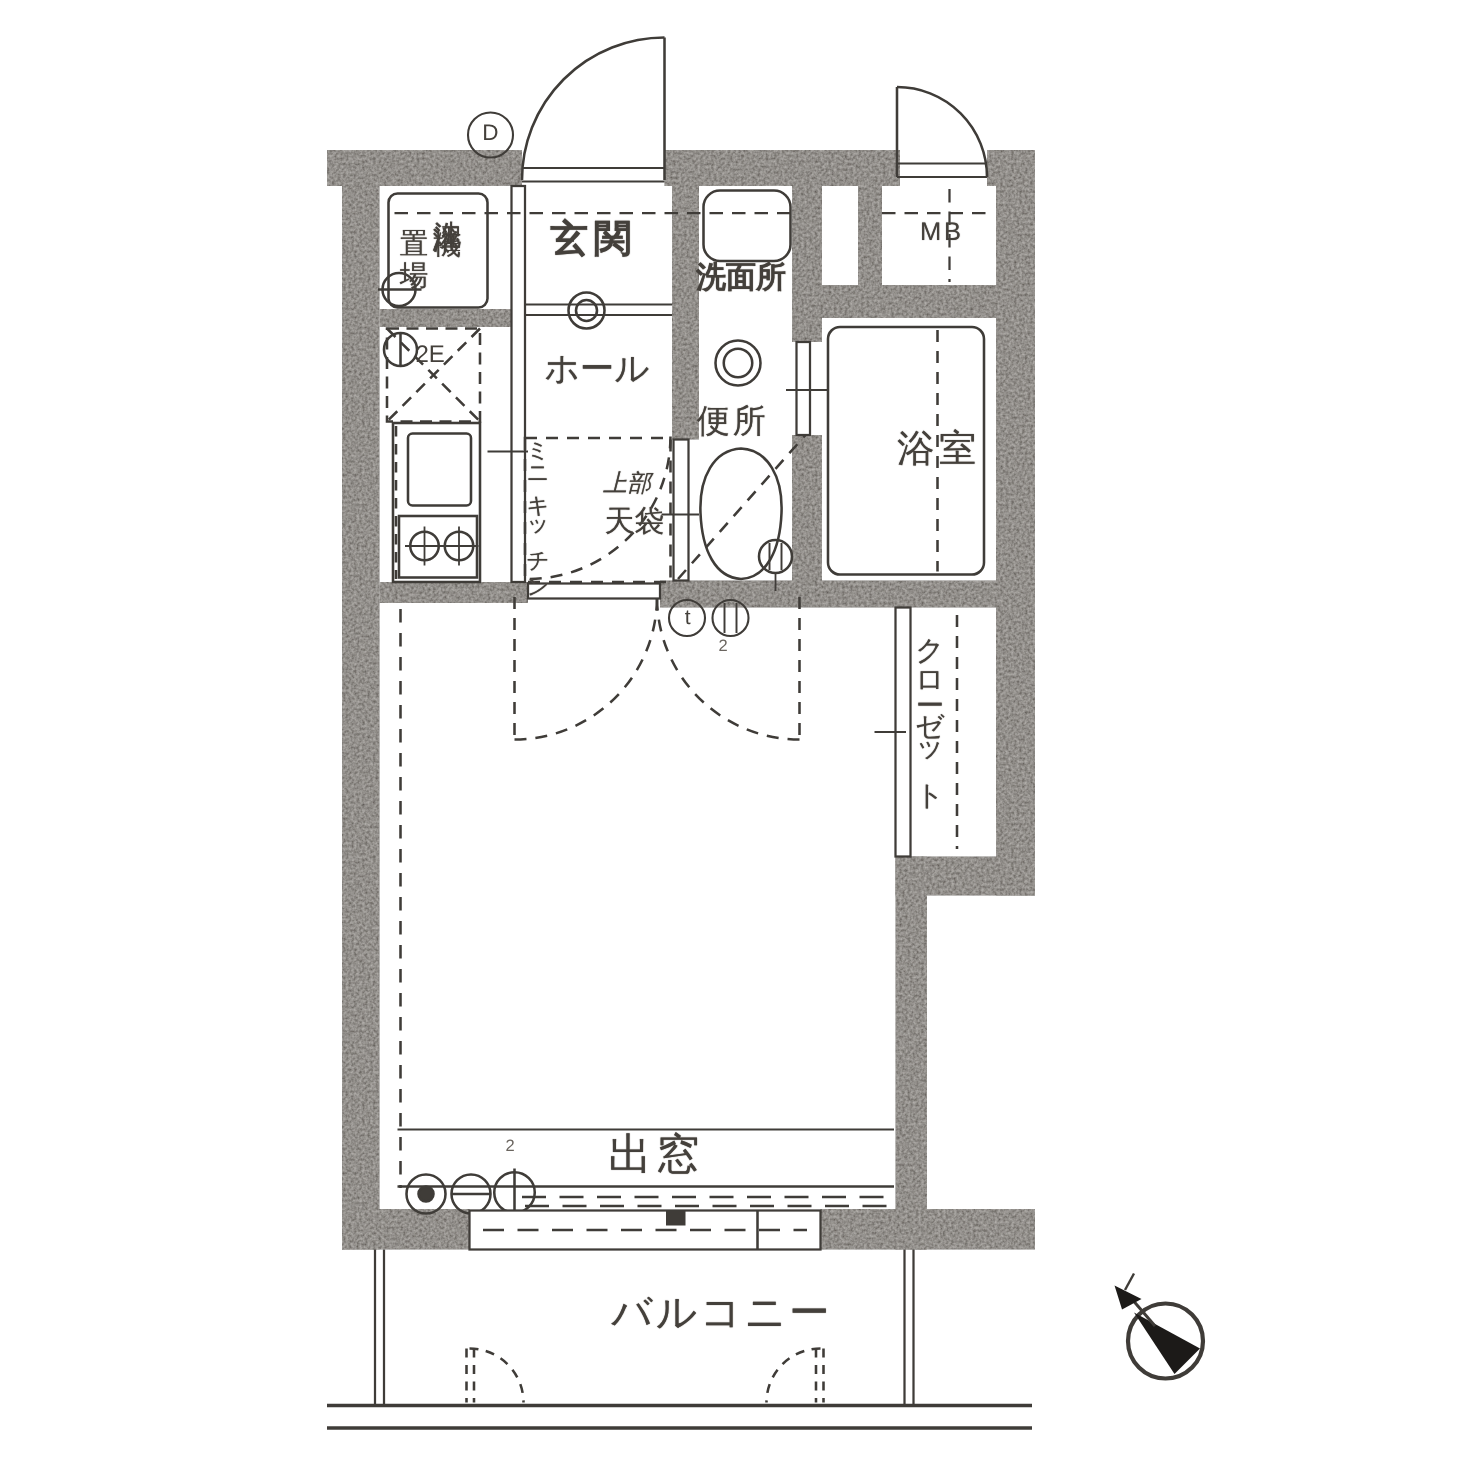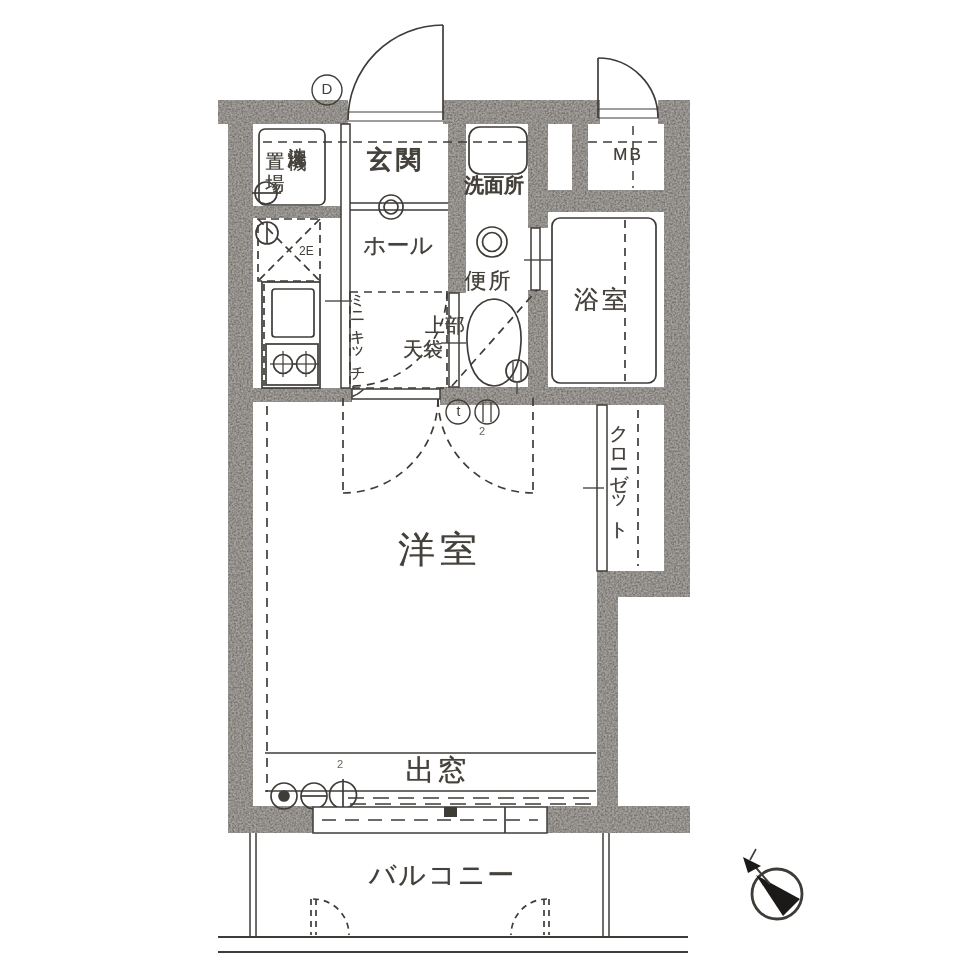--- a/index.html
+++ b/index.html
@@ -228,41 +228,40 @@
   <div class="label c soft" style="left:348px;top:146px;width:96px;font-size:25px;letter-spacing:4px;font-weight:bold;">玄関</div>
 
   <div class="label c soft" style="left:450px;top:175px;width:88px;font-size:20px;font-weight:bold;">洗面所</div>
 
   <div class="label c soft" style="left:592px;top:146px;width:72px;font-size:17px;letter-spacing:2px;">MB</div>
 
   <div class="label c soft" style="left:348px;top:233px;width:100px;font-size:23px;">ホール</div>
 
   <div class="label c soft" style="left:449px;top:269px;width:79px;font-size:22px;letter-spacing:2px;">便所</div>
 
-  <div class="label c soft" style="left:550px;top:286px;width:104px;font-size:25px;letter-spacing:3px;">浴室</div>
+  <div class="label c soft" style="left:550px;top:286px;width:104px;font-size:25px;letter-spacing:3px;text-align:right;">浴室</div>
 
   <div class="label v soft" style="left:287px;top:132px;font-size:19px;letter-spacing:3px;">洗濯機</div>
   <div class="label v soft" style="left:265px;top:137px;font-size:19px;letter-spacing:22px;">置場</div>
 
   <div class="label v soft" style="left:350px;top:284px;font-size:15px;letter-spacing:1px;">ミニキッチン</div>
 
-  <div class="label c soft" style="left:416px;top:315px;width:58px;font-size:20px;">上部</div>
-  <div class="label c soft" style="left:394px;top:339px;width:58px;font-size:20px;">天袋</div>
+  <div class="label c soft" style="left:389px;top:315px;width:58px;font-size:16px;font-style:italic;">上部</div>
+  <div class="label c soft" style="left:394px;top:339px;width:58px;font-size:20px;font-family:Liberation Mono, monospace;">天袋</div>
 
   <div class="label v soft" style="left:609px;top:412px;font-size:19px;letter-spacing:2px;">クローゼット</div>
 
-  <div class="label c soft" style="left:375px;top:531px;width:130px;font-size:37px;letter-spacing:5px;">洋室</div>
 
   <div class="label c soft" style="left:390px;top:755px;width:95px;font-size:29px;letter-spacing:3px;">出窓</div>
 
-  <div class="label c soft" style="left:330px;top:861px;width:225px;font-size:27px;letter-spacing:2px;">バルコニー</div>
+  <div class="label c soft" style="left:330px;top:861px;width:225px;font-size:27px;letter-spacing:2px;text-align:right;">バルコニー</div>
 
   <div class="label c" style="left:319px;top:81px;width:16px;font-size:15px;">D</div>
 
-  <div class="label" style="left:277px;top:245px;font-size:12px;margin-left:22px;">2E</div>
+  <div class="label" style="left:277px;top:229px;font-size:16px;">2E</div>
 
   <div class="label c" style="left:452px;top:404px;width:13px;font-size:14px;">t</div>
 
   <div class="label" style="left:479px;top:426px;font-size:11px;color:#6a655f;">2</div>
 
   <div class="label" style="left:337px;top:759px;font-size:11px;color:#6a655f;">2</div>
 
 </div>
 
 </body></html>

